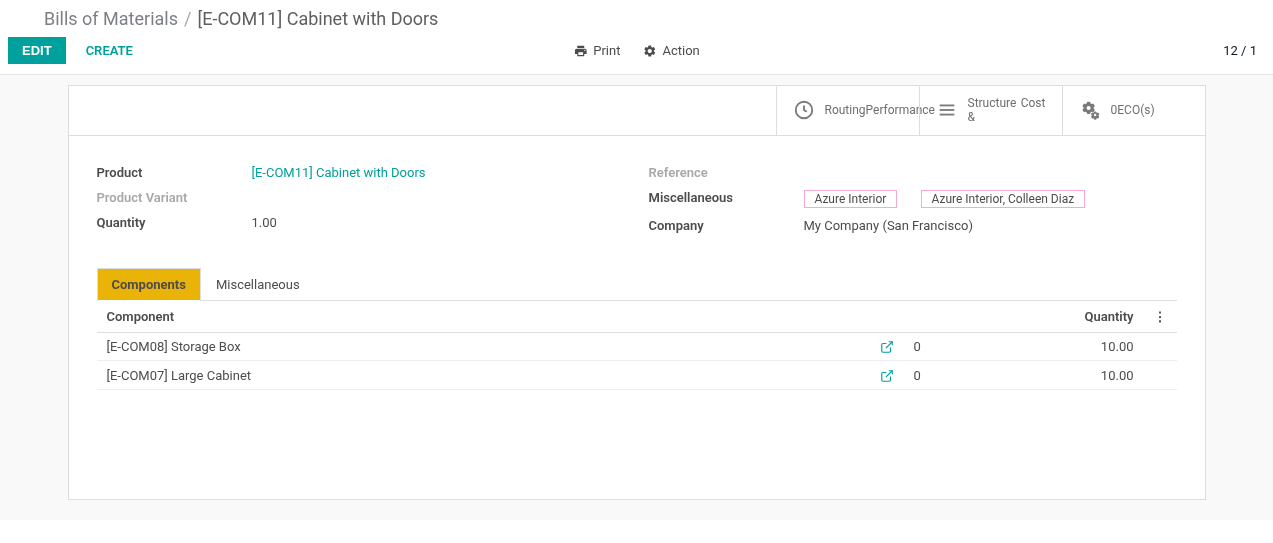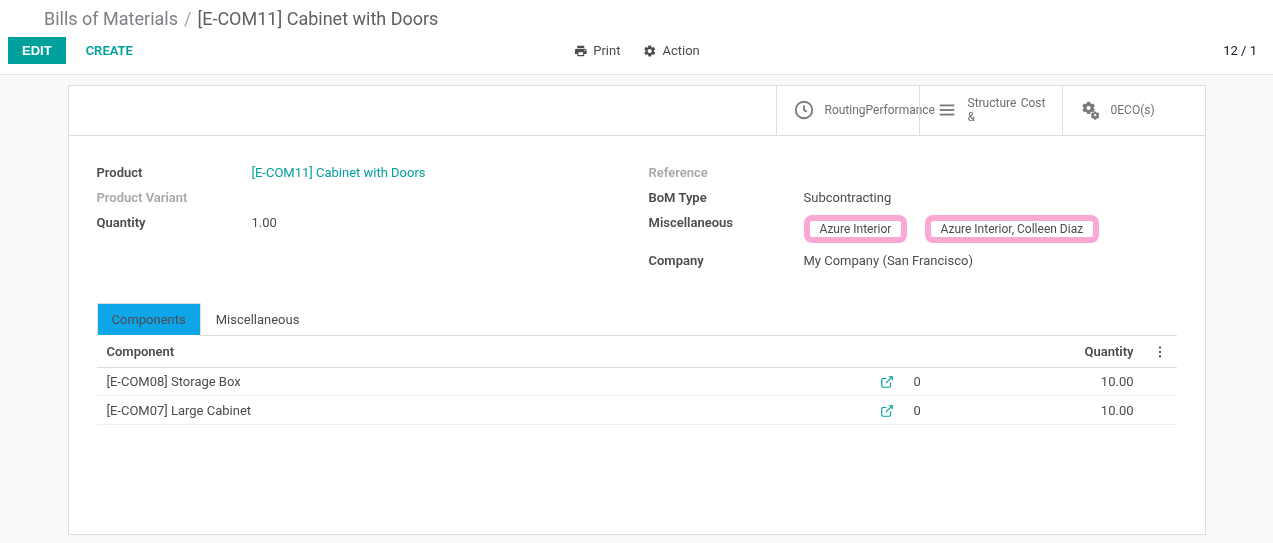--- a/index.html
+++ b/index.html
@@ -28,26 +28,26 @@
 .stat-text { display: flex; flex-direction: row; line-height: 1.2; font-size: 12px; }
 
 .form-body { padding: 24px 28px 10px; }
 .form-cols { display: flex; gap: 24px; }
 .form-col { flex: 1; }
 .field-row { display: flex; padding: 5px 0; align-items: flex-start; }
 .field-label { width: 155px; font-weight: 600; color: #4c4c4c; flex-shrink: 0; }
 .field-label.muted { color: #a8a8a8; }
 .field-value { color: #4c4c4c; }
 .field-value.link { color: #00a09d; cursor: pointer; }
-.tag { display: inline-block; border: 6px solid #f9a8d4; border-radius: 8px; padding: 1px 10px; font-size: 12px; color: #4c4c4c; margin-right: 14px; cursor: pointer; }
+.tag { display: inline-block; border: 1px solid #f9a8d4; border-radius: 0; padding: 1px 10px; font-size: 12px; color: #4c4c4c; margin-right: 20px; cursor: pointer; }
 
 .tabs-wrap { padding: 0 28px; margin-top: 20px; }
 .tabs { display: flex; border-bottom: 1px solid #ddd; }
 .tab { padding: 8px 14px; cursor: pointer; color: #4c4c4c; border: 1px solid transparent; border-bottom: none; position: relative; }
-.tab.active { border-color: #ddd; background: #0ea5e9; }
+.tab.active { border-color: #ddd; background: #eab308; font-weight: bold; }
 .tab.active::after { content: ""; position: absolute; left: 0; right: 0; bottom: -1px; height: 1px; background: #fff; }
 
 .tbl { width: 100%; border-collapse: collapse; }
 .tbl th { text-align: left; font-weight: 600; padding: 8px 10px; border-bottom: 1px solid #ddd; color: #4c4c4c; }
 .tbl th.right { text-align: right; }
 .tbl td { padding: 6px 10px; border-bottom: 1px solid #eee; color: #4c4c4c; }
 .tbl td.right { text-align: right; }
 .tbl tr.row td:first-child { padding-left: 10px; }
 .inline-icon { color: #00a09d; width: 14px; height: 14px; vertical-align: middle; cursor: pointer; }
 .kebab { width: 16px; text-align: center; color: #6f6f6f; cursor: pointer; }
@@ -137,24 +137,20 @@
           </div>
           <div class="field-row">
             <div class="field-label">Quantity</div>
             <div class="field-value">1.00</div>
           </div>
         </div>
         <div class="form-col">
           <div class="field-row">
             <div class="field-label muted">Reference</div>
             <div class="field-value"></div>
-          </div>
-          <div class="field-row">
-            <div class="field-label">BoM Type</div>
-            <div class="field-value">Subcontracting</div>
           </div>
           <div class="field-row">
             <div class="field-label">Miscellaneous</div>
             <div class="field-value">
               <span class="tag">Azure Interior</span>
               <span class="tag">Azure Interior, Colleen Diaz</span>
             </div>
           </div>
           <div class="field-row">
             <div class="field-label">Company</div>

